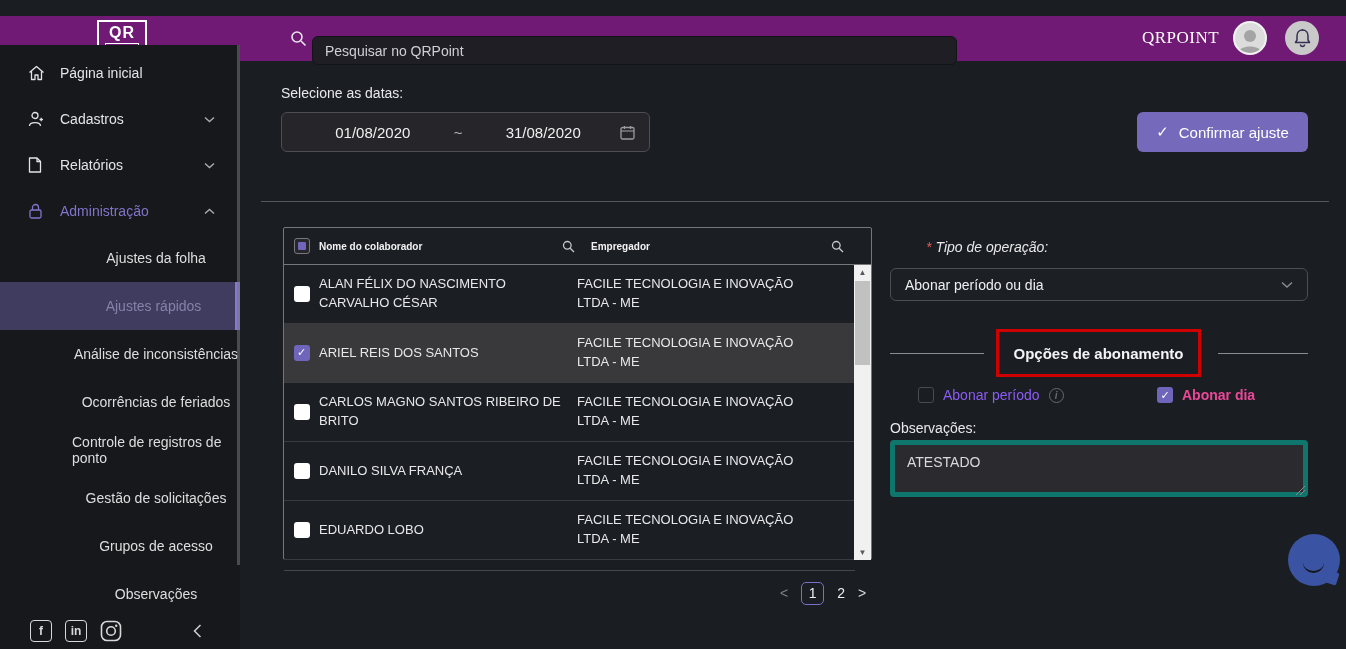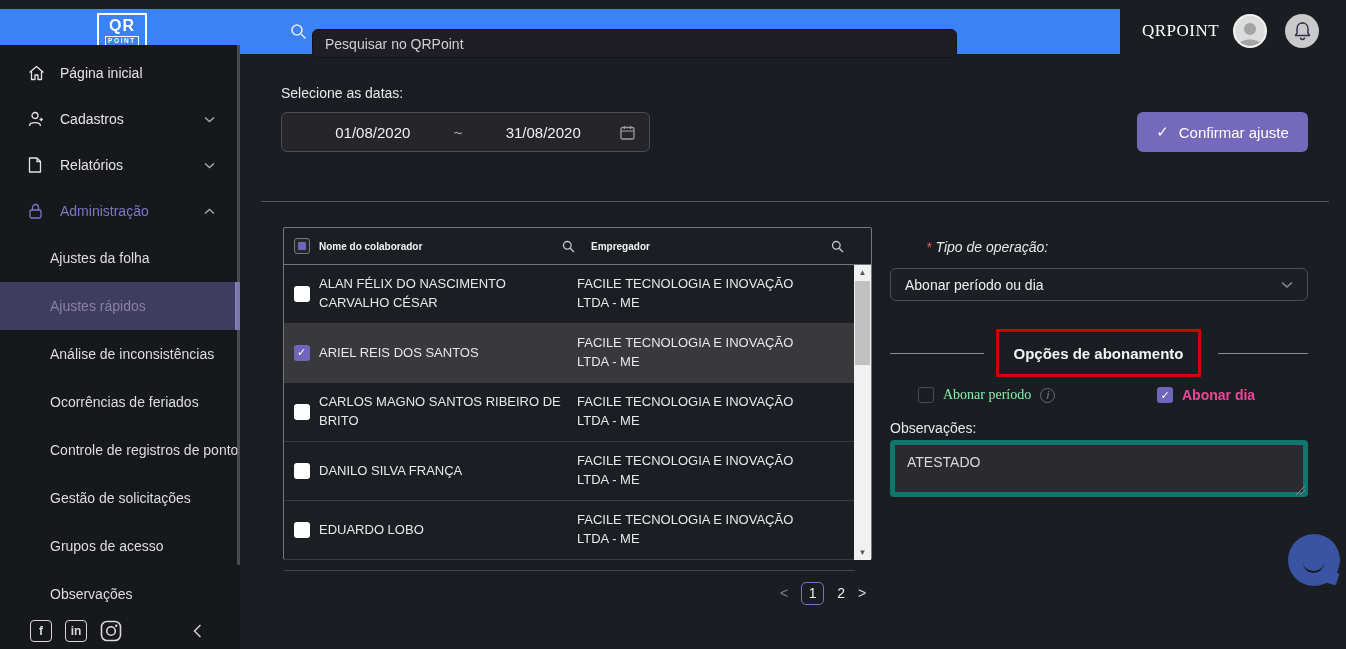--- a/index.html
+++ b/index.html
@@ -1,40 +1,40 @@
 <!DOCTYPE html>
 <html><head>
 <meta charset="utf-8">
 <style>
   * { margin:0; padding:0; box-sizing:border-box; }
   html,body { background:#0e0f12; }
   body { font-family:"Liberation Sans", sans-serif; }
   #frame { position:relative; width:1346px; height:649px; overflow:hidden; background:#1a1d22; }
 
   
-  .topbar { position:absolute; left:0; top:9px; width:1120px; height:45px; background:#3b82f6; display:flex; align-items:center; }
+  .topbar { position:absolute; left:0; top:16px; width:1346px; height:45px; background:#701a75; display:flex; align-items:center; }
   .logo { position:absolute; left:97px; top:4px; width:50px; height:38px; border:2px solid #fff; color:#fff; display:flex; flex-direction:column; align-items:center; justify-content:center; line-height:1; cursor:pointer; }
   .logo .qr { font-weight:700; font-size:16px; letter-spacing:1px; }
   .logo .pt { font-size:6.5px; font-weight:700; letter-spacing:1.6px; margin-top:2px; border:1px solid #fff; padding:1px 2px; }
   .search-ic { position:absolute; left:290px; top:14px; }
   .search-input { position:absolute; left:312px; top:8px; width:645px; height:29px; background:#1e1e24; border:1px solid #141418; border-radius:6px; color:#e2e2e6; font-size:14px; padding:0 12px; outline:none;margin-top:12px; }
   .search-input::placeholder { color:#cfcfd4; opacity:1; }
   .acct-label { position:absolute; left:1142px; top:12px; color:#fff; font-family:"Liberation Serif", serif; font-size:17px; letter-spacing:.5px; }
   .avatar { position:absolute; left:1233px; top:5px; width:34px; height:34px; border-radius:50%; background:#dcdcdc; border:2px solid #f2f2f2; display:flex; align-items:flex-end; justify-content:center; overflow:hidden; cursor:pointer; }
   .bell { position:absolute; left:1285px; top:5px; width:34px; height:34px; border-radius:50%; background:#c9c9c9; display:flex; align-items:center; justify-content:center; cursor:pointer; }
 
   
   .sidebar { position:absolute; left:0; top:45px; width:240px; height:604px; background:#16181c; }
   .side-scrollline { position:absolute; left:237px; top:0; width:3px; height:520px; background:#75767b; opacity:.55; }
   .side-list { padding-top:5px; }
   .side-item { height:46px; display:flex; align-items:center; padding-left:28px; color:#e4e4e6; font-size:14px; cursor:pointer; }
   .side-item .ic { width:17px; margin-right:15px; display:flex; }
   .side-item .chev { margin-left:auto; margin-right:25px; display:flex; }
   .side-item.active-parent { color:#8075ca; }
-  .side-sub { height:48px; display:flex; align-items:center; padding-left:50px; color:#dededf; font-size:14px; cursor:pointer; }
+  .side-sub { height:48px; display:flex; align-items:center; padding-left:72px; color:#dededf; font-size:14px; cursor:pointer;justify-content:center; }
   .side-sub.selected { background:#403c5f; border-right:5px solid #8479ca; color:#8681a6; }
   .side-footer { position:absolute; left:0; bottom:0; width:240px; height:36px; display:flex; align-items:center; padding-left:30px; gap:13px; }
   .soc { width:22px; height:22px; border:1.5px solid #d8d8d8; border-radius:4px; color:#d8d8d8; font-size:12px; font-weight:700; display:flex; align-items:center; justify-content:center; cursor:pointer; }
   .soc.insta { border:none; }
   .collapse { margin-left:auto; margin-right:38px; cursor:pointer; display:flex; }
 
   
   .lbl { position:absolute; color:#e8e8ea; font-size:14px; }
   .datebox { position:absolute; left:281px; top:112px; width:369px; height:40px; background:#26262a; border:1px solid #4d4d53; border-radius:6px; display:flex; align-items:center; padding:0 14px; color:#f0f0f2; font-size:15px; cursor:pointer; }
   .datebox .d { flex:1; text-align:center; }
@@ -72,21 +72,21 @@
   .pg-num.current { width:23px; height:23px; border:1px solid #7b70c4; border-radius:5px; display:flex; align-items:center; justify-content:center; }
 
   
   .req { color:#e05c5c; margin-right:4px; }
   .selectbox { position:absolute; left:890px; top:268px; width:418px; height:33px; border:1px solid #4d4d53; border-radius:6px; display:flex; align-items:center; padding:0 14px; color:#efeff1; font-size:14px; cursor:pointer; background:#1c1f24; }
   .selectbox .chev { margin-left:auto; display:flex; }
   .hline { position:absolute; border-top:1px solid #8b8c90; }
   .redbox { position:absolute; left:996px; top:329px; width:205px; height:48px; border:3px solid #d10000; display:flex; align-items:center; justify-content:center; }
   .redbox .ttl { color:#f4f4f6; font-size:15px; font-weight:700; }
   .checkgroup { position:absolute; display:flex; align-items:center; gap:9px; font-size:14px; }
-  .checkgroup .lab-dis { color:#86efac;font-family:Liberation Serif, serif; }
+  .checkgroup .lab-dis { color:#8b5cf6; }
   .checkgroup .lab-on { color:#ec4899; font-weight:600; }
   .info-ic { width:15px; height:15px; border:1.4px solid #6a6a70; border-radius:50%; color:#6a6a70; font-size:10px; font-style:italic; font-weight:700; display:flex; align-items:center; justify-content:center; cursor:pointer; }
   .notes { position:absolute; left:890px; top:440px; width:418px; height:57px; background:#2b2b2f; border:5px solid #0f766e; border-radius:4px; color:#dadadd; font-size:14px; padding:9px 12px; font-family:"Liberation Sans", sans-serif; resize:none; outline:none; }
   .resize-h { position:absolute; left:1296px; top:486px; width:9px; height:9px; cursor:nwse-resize;
     background:linear-gradient(135deg, transparent 0 45%, #8a8a8e 45% 52%, transparent 52% 68%, #8a8a8e 68% 75%, transparent 75%); }
 
   
   .chat { position:absolute; left:1288px; top:534px; width:52px; height:52px; background:#3a53a2; border-radius:50%; cursor:pointer; }
   .chat::before { content:""; position:absolute; left:15px; top:27px; width:21px; height:10px; border-bottom:2.5px solid #14161c; border-radius:0 0 11px 11px; }
   .chat::after { content:""; position:absolute; left:37px; top:37px; width:13px; height:13px; background:#3a53a2; border-radius:2px; transform:rotate(18deg); }

